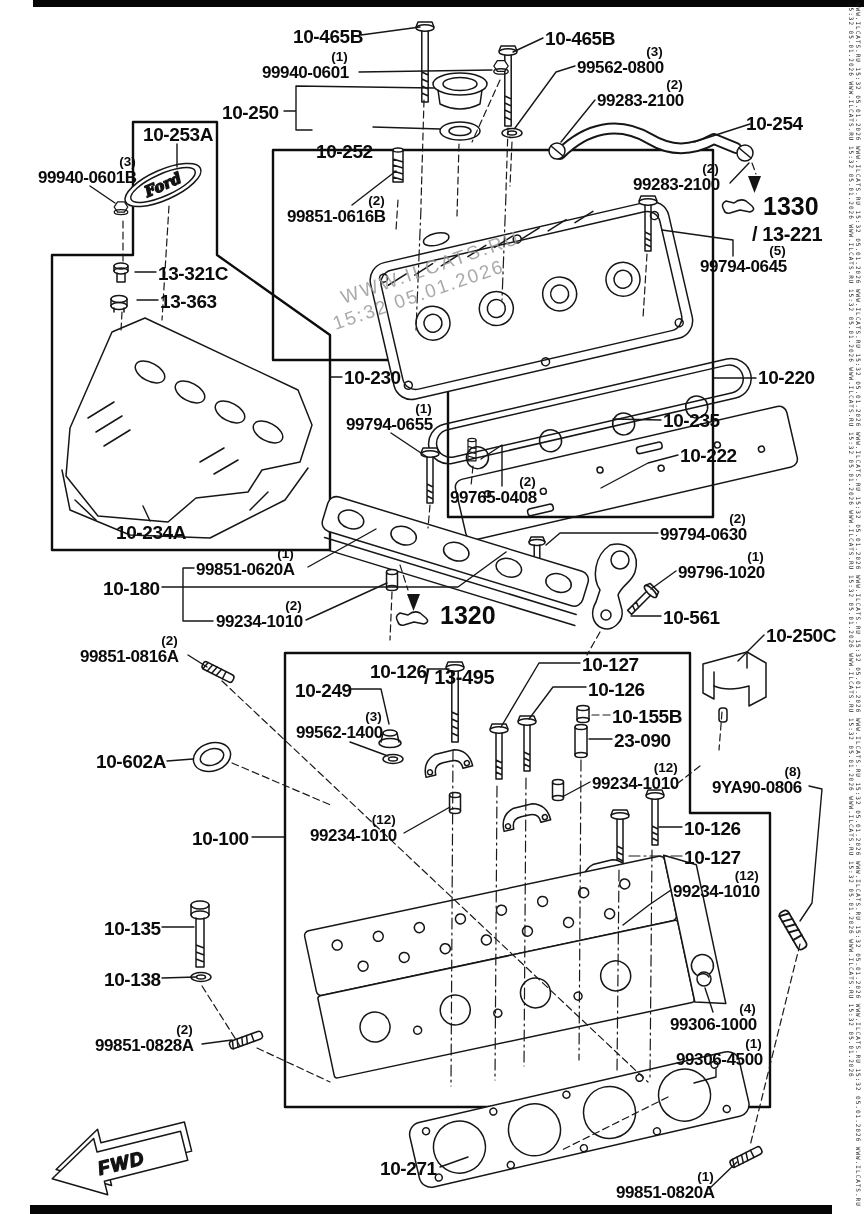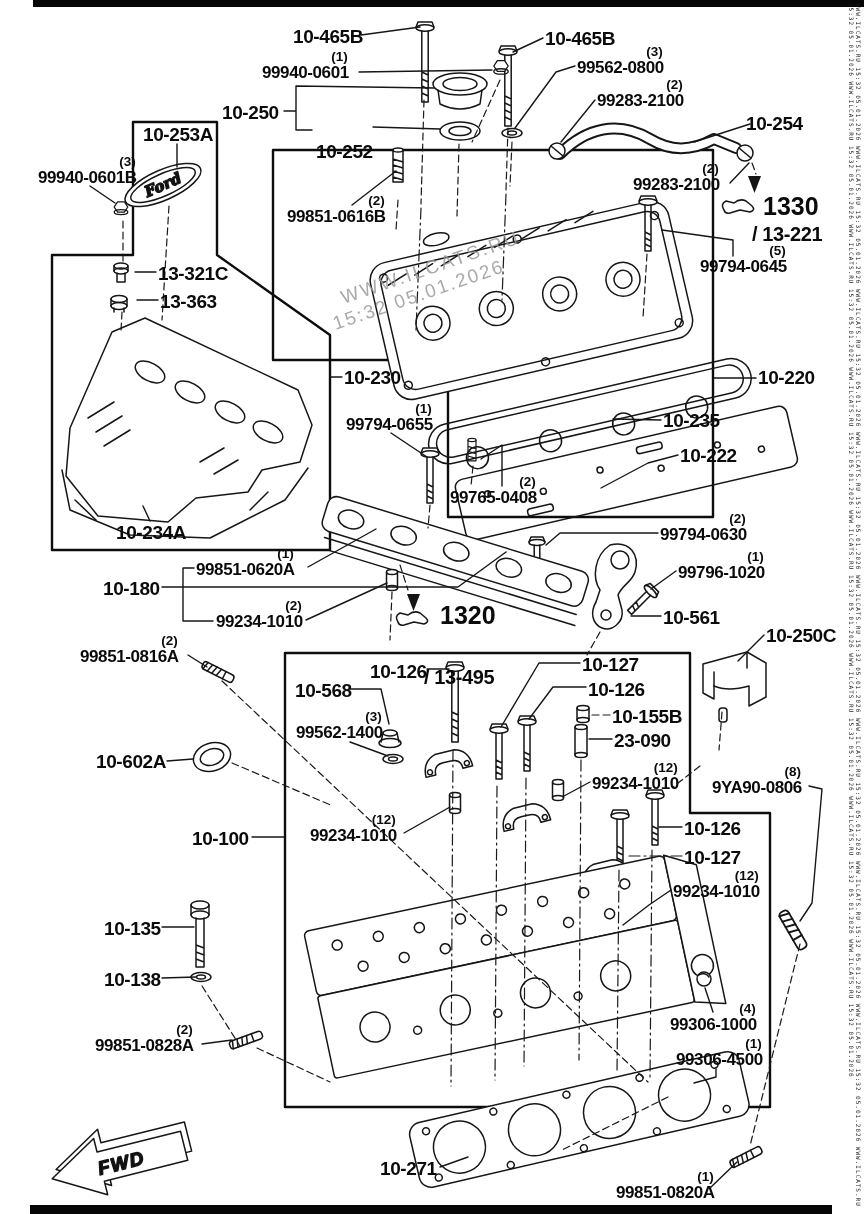--- a/index.html
+++ b/index.html
@@ -458,21 +458,21 @@
       <div class="plabel sz-lg" style="left: 103px; top: 579px;"><span>10-180</span></div>
       <div class="plabel sz-md" style="left: 216px; top: 613px;"><span class="q">(2)</span><span>99234-1010</span></div>
       <div class="plabel sz-md" style="left: 660px; top: 526px;"><span class="q">(2)</span><span>99794-0630</span></div>
       <div class="plabel sz-md" style="left: 678px; top: 564px;"><span class="q">(1)</span><span>99796-1020</span></div>
       <div class="plabel sz-lg" style="left: 663px; top: 608px;"><span>10-561</span></div>
       <div class="plabel sz-xl" style="left: 440px; top: 603px;"><span>1320</span></div>
       <div class="plabel sz-sub" style="left: 424px; top: 631px; margin-top: 36px;"><span>/ 13-495</span></div>
       <div class="plabel sz-lg" style="left: 766px; top: 626px;"><span>10-250C</span></div>
       <div class="plabel sz-md" style="left: 80px; top: 648px;"><span class="q">(2)</span><span>99851-0816A</span></div>
       <div class="plabel sz-lg" style="left: 370px; top: 662px;"><span>10-126</span></div>
-      <div class="plabel sz-lg" style="left: 295px; top: 681px;"><span>10-568</span></div>
+      <div class="plabel sz-lg" style="left: 295px; top: 681px;"><span>10-249</span></div>
       <div class="plabel sz-md" style="left: 296px; top: 724px;"><span class="q">(3)</span><span>99562-1400</span></div>
       <div class="plabel sz-lg" style="left: 582px; top: 655px;"><span>10-127</span></div>
       <div class="plabel sz-lg" style="left: 588px; top: 680px;"><span>10-126</span></div>
       <div class="plabel sz-lg" style="left: 612px; top: 707px;"><span>10-155B</span></div>
       <div class="plabel sz-lg" style="left: 614px; top: 731px;"><span>23-090</span></div>
       <div class="plabel sz-lg" style="left: 96px; top: 752px;"><span>10-602A</span></div>
       <div class="plabel sz-md" style="left: 592px; top: 775px;"><span class="q">(12)</span><span>99234-1010</span></div>
       <div class="plabel sz-md" style="left: 712px; top: 779px;"><span class="q">(8)</span><span>9YA90-0806</span></div>
       <div class="plabel sz-md" style="left: 310px; top: 827px;"><span class="q">(12)</span><span>99234-1010</span></div>
       <div class="plabel sz-lg" style="left: 192px; top: 829px;"><span>10-100</span></div>

